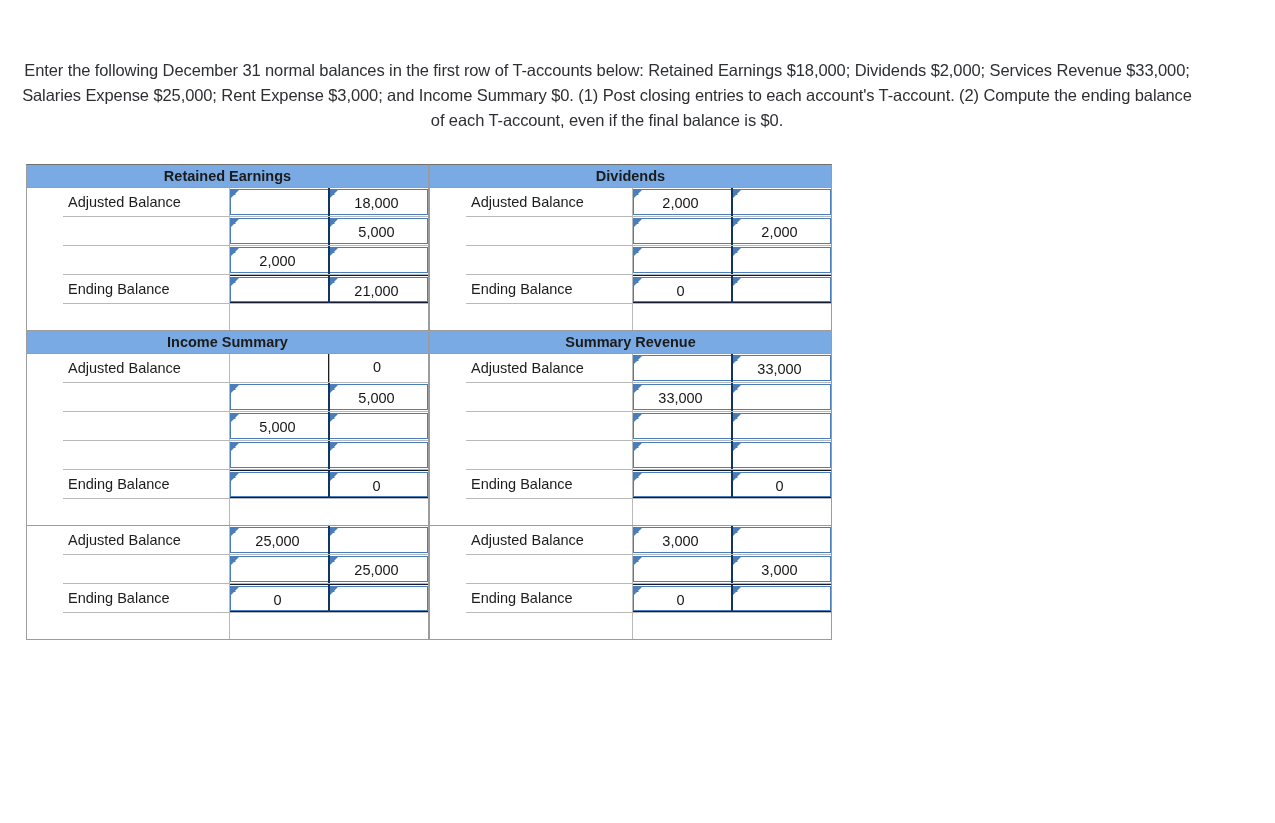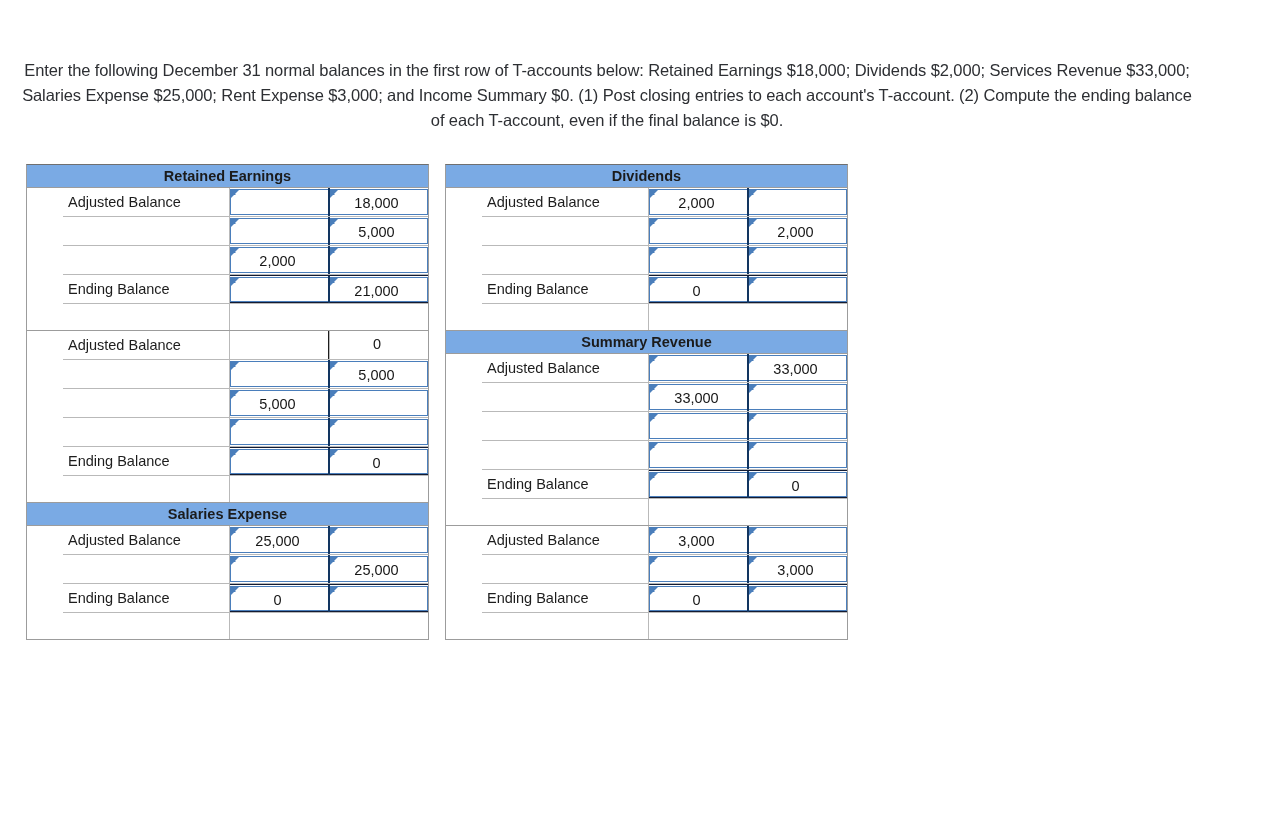--- a/index.html
+++ b/index.html
@@ -32,21 +32,20 @@
   #accounts-area {
     position: absolute;
     left: 26px;
     top: 164px;
     width: 830px;
   }
   .account-columns {
     display: flex;
     flex-direction: row;
     align-items: flex-start;
-    gap: 16px;
   }
   .account-column {
     width: 403px;
     display: flex;
     flex-direction: column;
   }
 
   .t-account {
     width: 403px;
     border: 1px solid #9c9c9c;
@@ -225,20 +224,21 @@
               <div class="cell input left"><span class="val"></span></div>
               <div class="cell input right"><span class="val">21,000</span></div>
             </div>
           </div>
           <div class="acct-row spacer">
             <div class="row-label"></div>
             <div class="row-cells no-divider"></div>
           </div>
         </div>
         <div class="t-account">
+          <div class="acct-title">Income Summary</div>
           <div class="acct-row">
             <div class="row-label">Adjusted Balance</div>
             <div class="row-cells no-divider">
               <div class="cell plain left"><span class="val"></span></div>
               <div class="cell plain right"><span class="val">0</span></div>
             </div>
           </div>
           <div class="acct-row">
             <div class="row-label"></div>
             <div class="row-cells">
@@ -266,21 +266,20 @@
               <div class="cell input left"><span class="val"></span></div>
               <div class="cell input right"><span class="val">0</span></div>
             </div>
           </div>
           <div class="acct-row spacer">
             <div class="row-label"></div>
             <div class="row-cells no-divider"></div>
           </div>
         </div>
         <div class="t-account">
-          <div class="acct-title">Salaries Expense</div>
           <div class="acct-row">
             <div class="row-label">Adjusted Balance</div>
             <div class="row-cells">
               <div class="cell input left"><span class="val">25,000</span></div>
               <div class="cell input right"><span class="val"></span></div>
             </div>
           </div>
           <div class="acct-row">
             <div class="row-label"></div>
             <div class="row-cells">

